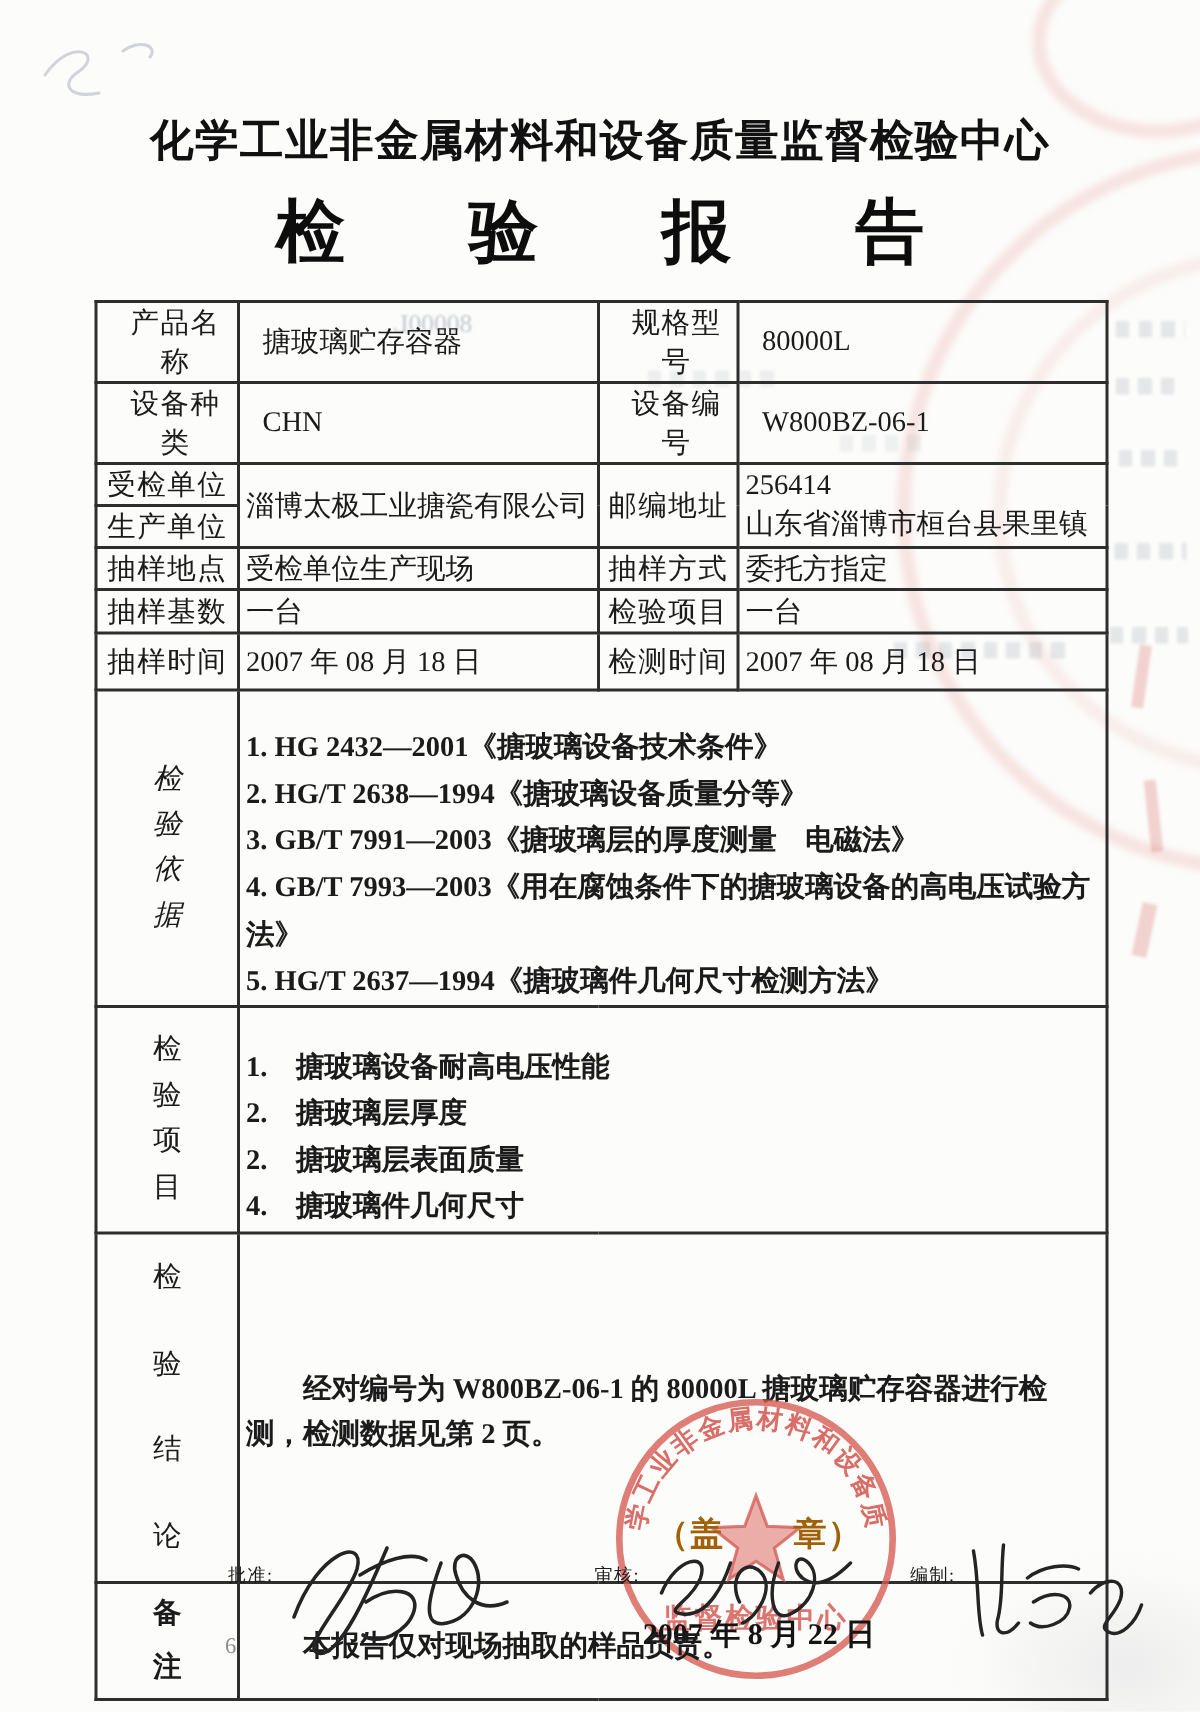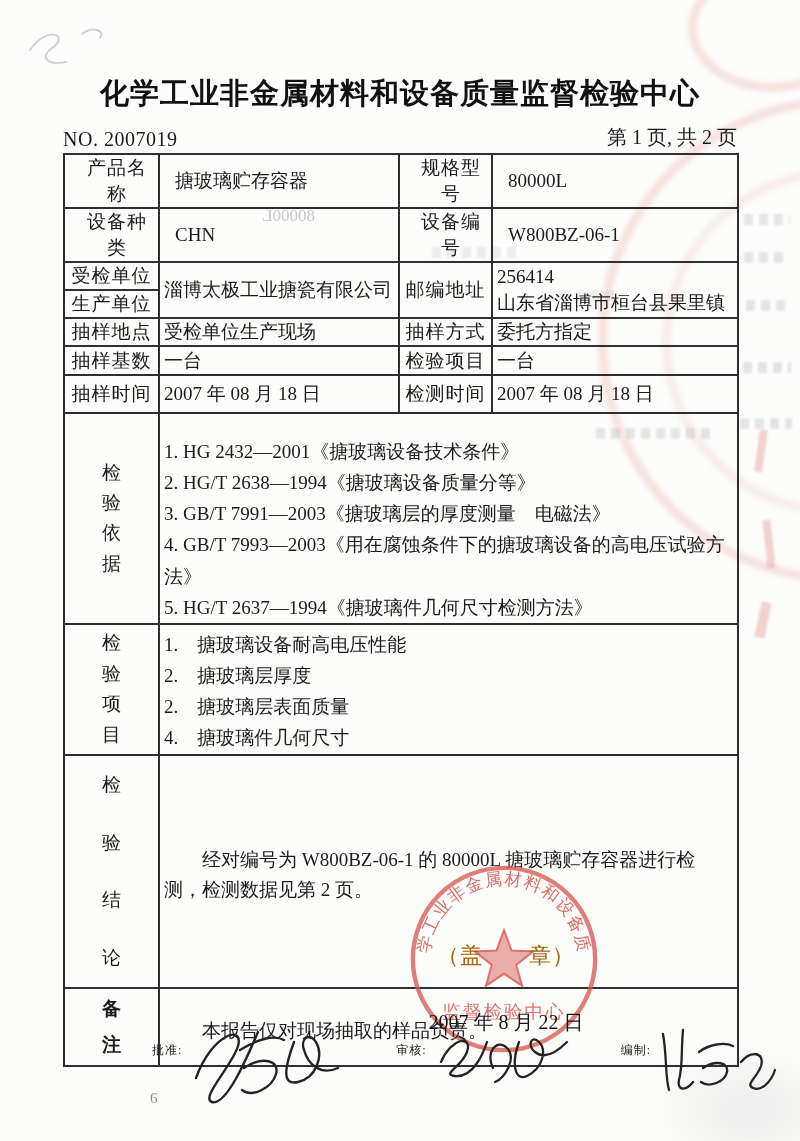--- a/index.html
+++ b/index.html
@@ -49,21 +49,21 @@
   .two-line{line-height:1.35;padding:4px 0 4px 12px;}
 
   
   td.sect{vertical-align:middle;}
   .vlabel{
     width:1.15em;margin:0 auto;text-align:center;
     word-break:break-all;line-height:1.6;font-size:19px;letter-spacing:0;
   }
   .vlabel.spread{line-height:3.05;}
   .vlabel.two{line-height:1.9;font-weight:bold;}
-  td.content{vertical-align:top;padding:14px 10px 8px 14px;position:relative;}
+  td.content{vertical-align:top;padding:14px 10px 8px 14px;position:relative;font-weight:bold;}
   .list{list-style:none;margin:0;padding:0;line-height:1.64;font-size:19px;}
   .para{margin:0;text-indent:2em;line-height:1.6;font-size:19px;max-width:560px;}
 
   
   .concl-wrap{position:relative;width:100%;height:100%;}
   .stamp{
     position:absolute;left:242px;top:16px;width:196px;height:196px;
     opacity:.92;filter:blur(.3px);
   }
   .seal-note{
@@ -76,21 +76,21 @@
   }
 
   
   .sign-row{
     position:absolute;left:0;top:1018px;width:800px;height:100px;
     display:flex;align-items:flex-start;
   }
   .sign-label{font-size:12px;letter-spacing:1px;margin-top:24px;}
   .sig-svg{display:block;}
   .sig1{margin:-2px 6px 0 0;} .sig2{margin:6px 4px 0 0;} .sig3{margin:4px 0 0 0;}
-  .sp1{margin-left:152px;} .sp2{margin-left:38px;} .sp3{margin-left:40px;}
+  .sp1{margin-left:152px;} .sp2{margin-left:38px;} .sp3{margin-left:26px;}
 
   
   .artifact{position:absolute;pointer-events:none;}
   .bleed-stamp{
     border-radius:50%;border:9px solid rgba(226,128,120,.20);
     filter:blur(2.5px);
   }
   .bleed-stamp.b1{left:598px;top:96px;width:470px;height:470px;}
   .bleed-stamp.b2{left:662px;top:168px;width:330px;height:330px;border-color:rgba(226,128,120,.12);}
   .bleed-stamp.b3{left:688px;top:-36px;width:150px;height:110px;border-color:rgba(228,140,130,.22);}
@@ -129,25 +129,22 @@
 <div class="artifact gray-blob" style="left:560px;top:290px;width:60px;opacity:.3;"></div>
 <svg class="artifact" style="left:22px;top:14px;" width="110" height="60" viewBox="0 0 110 60">
   <path d="M8,36 C26,10 48,22 30,34 C18,42 24,52 44,48 M60,20 C70,12 84,16 78,24" fill="none" stroke="rgba(125,135,155,.35)" stroke-width="2" stroke-linecap="round"></path>
 </svg>
 <div class="artifact pencil" style="left:150px;top:1090px;">6</div>
 <div class="artifact shade" style="left:640px;top:1040px;width:220px;height:140px;"></div>
 
 <div class="doc">
 
   <div class="org-title">化学工业非金属材料和设备质量监督检验中心</div>
-
-  <div class="meta-line">
-    <span class="report-no">NO. 2007019</span>
-    <span class="page-info">第 1 页, 共 2 页</span>
-  </div>
+  <div class="report-title">检验报告</div>
+
 
   <table class="main">
     <colgroup>
         <col class="cA">
         <col class="cB">
         <col class="cC">
         <col class="cD">
       </colgroup>
 
     <tbody>
@@ -193,39 +190,39 @@
     </tr>
 
     <tr class="h38">
       <td class="lbl">抽样时间</td>
       <td class="val">2007 年 08 月 18 日</td>
       <td class="lbl">检测时间</td>
       <td class="val">2007 年 08 月 18 日</td>
     </tr>
 
     <tr>
-      <td class="sect" style="height:168px;">
+      <td class="sect" style="height:168px;font-style:italic;">
         <div class="vlabel">检验依据</div>
       </td>
       <td class="content" colspan="3" style="padding-top:22px;">
         <ul class="list">
           <li>1. HG 2432—2001《搪玻璃设备技术条件》</li>
           <li>2. HG/T 2638—1994《搪玻璃设备质量分等》</li>
           <li>3. GB/T 7991—2003《搪玻璃层的厚度测量　电磁法》</li>
           <li>4. GB/T 7993—2003《用在腐蚀条件下的搪玻璃设备的高电压试验方法》</li>
           <li>5. HG/T 2637—1994《搪玻璃件几何尺寸检测方法》</li>
         </ul>
       </td>
     </tr>
 
     <tr>
       <td class="sect" style="height:120px;">
         <div class="vlabel">检验项目</div>
       </td>
-      <td class="content" colspan="3" style="padding-top:4px;">
+      <td class="content" colspan="3" style="padding-top:24px;">
         <ul class="list">
           <li>1.　搪玻璃设备耐高电压性能</li>
           <li>2.　搪玻璃层厚度</li>
           <li>2.　搪玻璃层表面质量</li>
           <li>4.　搪玻璃件几何尺寸</li>
         </ul>
       </td>
     </tr>
 
     <tr>

